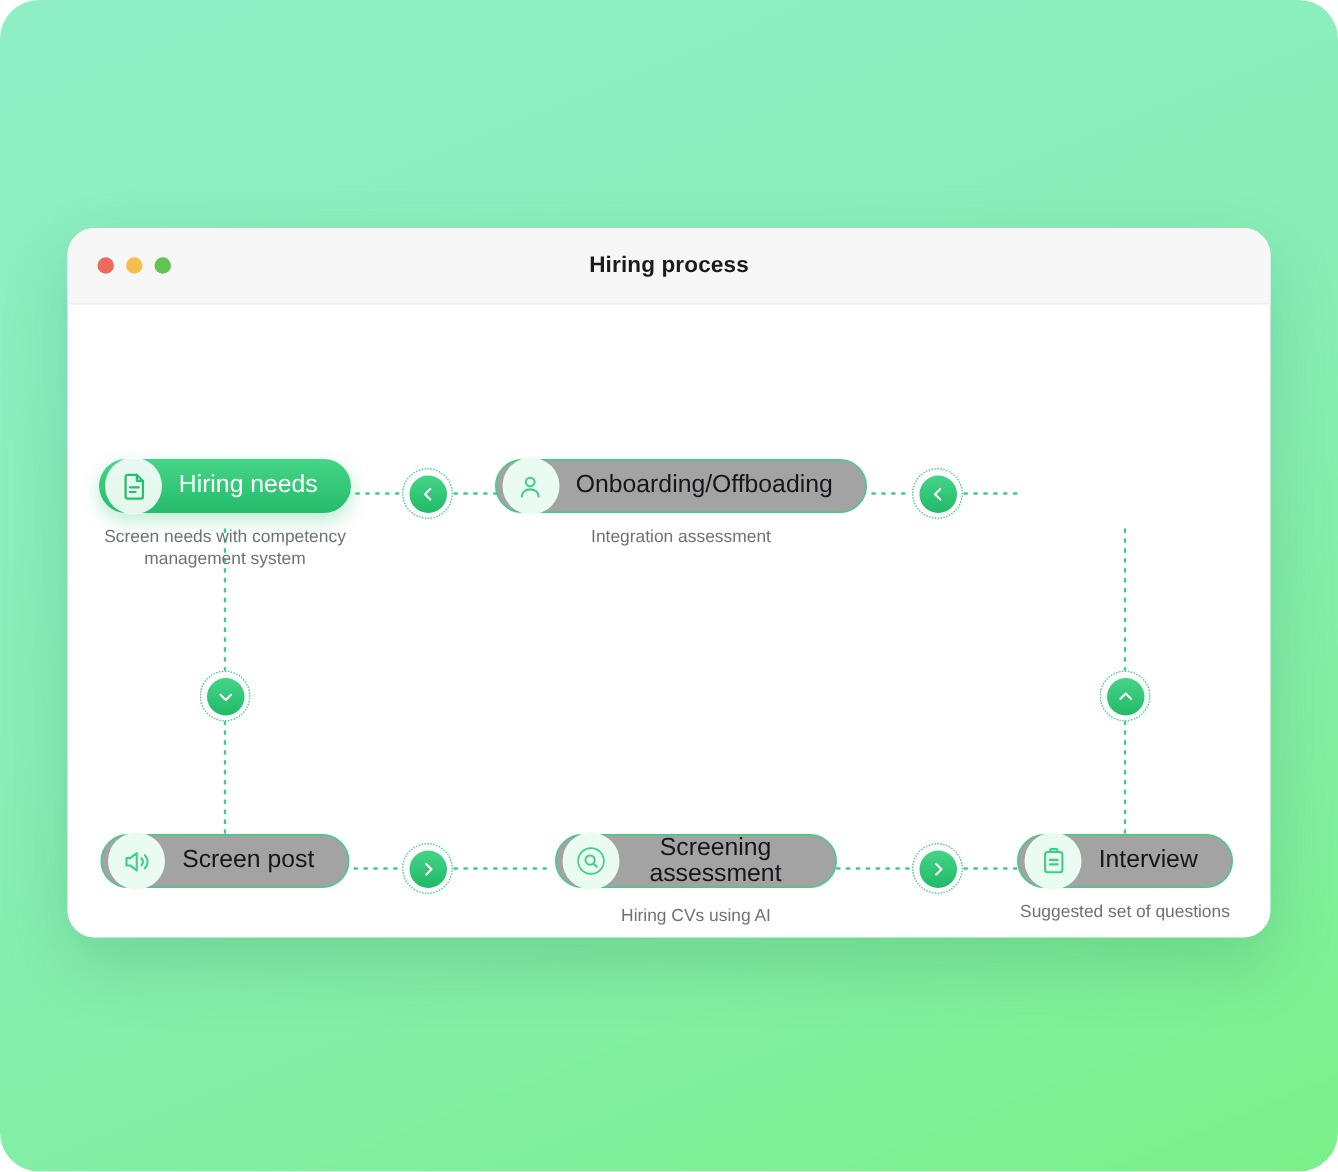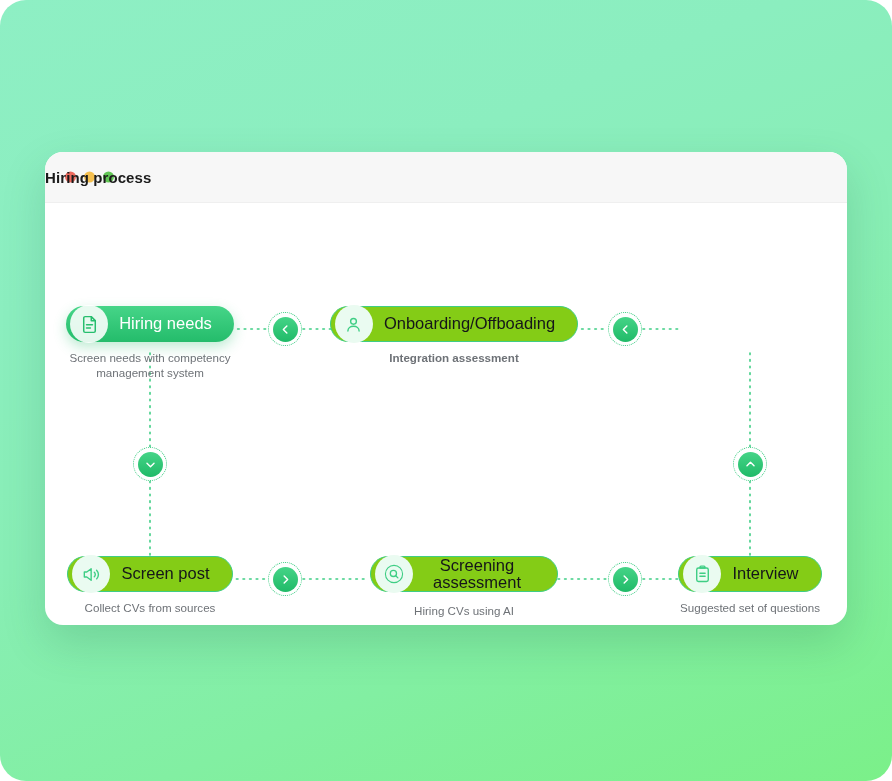--- a/index.html
+++ b/index.html
@@ -56,21 +56,21 @@
   }
   .dot.red    { background: #ED6A5E; }
   .dot.yellow { background: #F4BF4F; }
   .dot.green  { background: #61C554; }
 
   #window-title {
     position: absolute;
     left: 0; right: 0;
     top: 50%;
     transform: translateY(-50%);
-    text-align: left;
+    text-align: center;
     font-size: 15px;
     font-weight: bold;
     color: #1B1B1B;
     letter-spacing: 0.1px;
   }
 
   
   #flow-canvas {
     position: relative;
     width: 802px;
@@ -101,21 +101,21 @@
     border-radius: 23px;
     box-sizing: border-box;
     padding: 0 22px 0 4px;
     white-space: nowrap;
   }
   .pill.solid {
     background: linear-gradient(180deg, #46D588 0%, #24BC6B 100%);
     box-shadow: 0 5px 13px rgba(36, 188, 107, 0.30);
   }
   .pill.outline {
-    background: #84cc16;
+    background: #a3a3a3;
     border: 1.4px solid #3ECE84;
   }
   .pill-icon {
     flex: 0 0 auto;
     width: 38px;
     height: 38px;
     border-radius: 50%;
     display: flex;
     align-items: center;
     justify-content: center;
@@ -228,36 +228,35 @@
       <div class="node" style="left:409px; top:103px; width:300px;">
         <div class="pill outline">
           <span class="pill-icon">
             <svg width="21" height="21" viewBox="0 0 24 24" fill="none" stroke="#3ECE84" stroke-width="1.6" stroke-linecap="round" stroke-linejoin="round">
               <circle cx="12" cy="8.4" r="3.3"></circle>
               <path d="M5.6 19.4c0-3.4 2.9-5.4 6.4-5.4s6.4 2 6.4 5.4"></path>
             </svg>
           </span>
           <span class="pill-label">Onboarding/Offboading</span>
         </div>
-        <div class="node-desc" style="width:300px;font-weight:bold;">Integration assessment</div>
+        <div class="node-desc" style="width:300px;">Integration assessment</div>
       </div>
 
 
       <div class="node" style="left:105px; top:353px;">
         <div class="pill outline">
           <span class="pill-icon">
             <svg width="21" height="21" viewBox="0 0 24 24" fill="none" stroke="#3ECE84" stroke-width="1.6" stroke-linecap="round" stroke-linejoin="round">
               <path d="M11.6 5.4 6.6 9.2H3.8v5.6h2.8l5 3.8z"></path>
               <path d="M15.2 9.3a3.8 3.8 0 0 1 0 5.4"></path>
               <path d="M17.8 7a7 7 0 0 1 0 10"></path>
             </svg>
           </span>
           <span class="pill-label">Screen post</span>
         </div>
-        <div class="node-desc">Collect CVs from sources</div>
       </div>
 
       <div class="node" style="left:419px; top:353px; width:280px;">
         <div class="pill outline" style="width:188px;">
           <span class="pill-icon">
             <svg width="24" height="24" viewBox="0 0 24 24" fill="none" stroke="#3ECE84" stroke-width="1.3" stroke-linecap="round" stroke-linejoin="round">
               <circle cx="12" cy="12" r="8.6" stroke-width="1.1"></circle>
               <circle cx="11.4" cy="11.4" r="3.1"></circle>
               <line x1="13.7" y1="13.7" x2="15.9" y2="15.9"></line>
             </svg>

